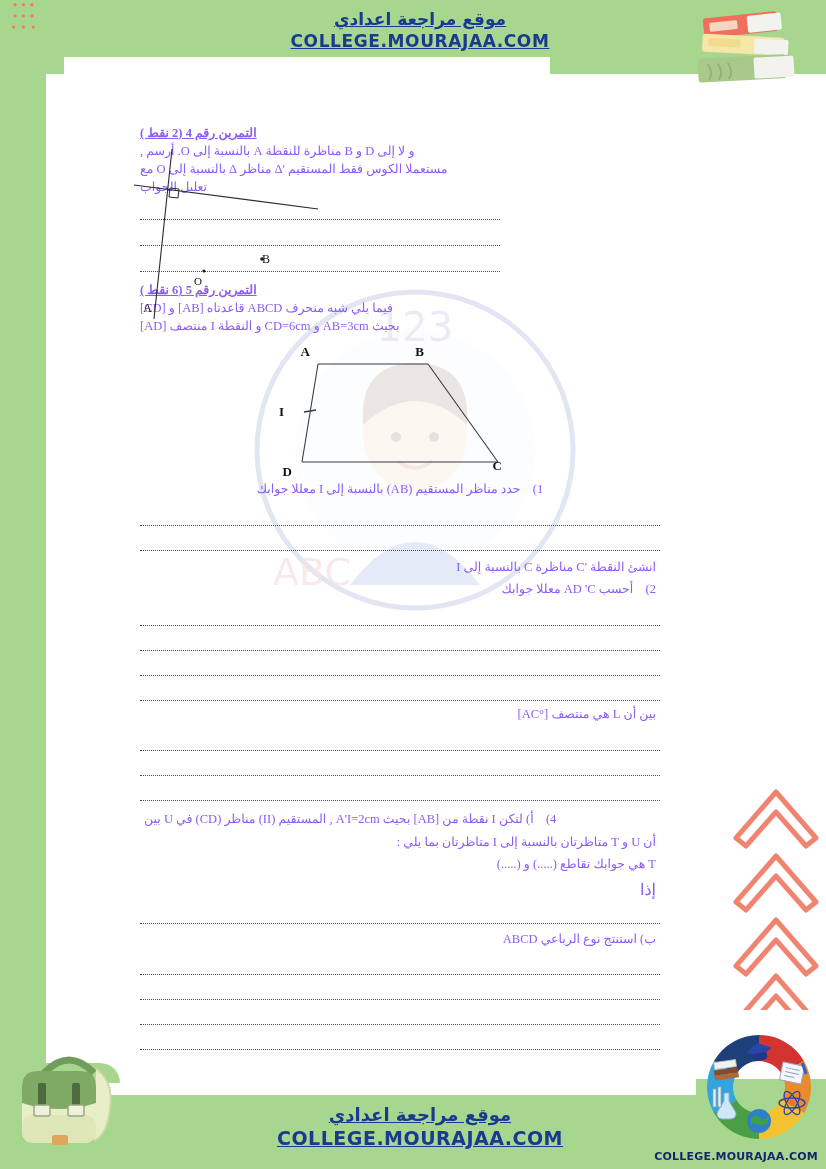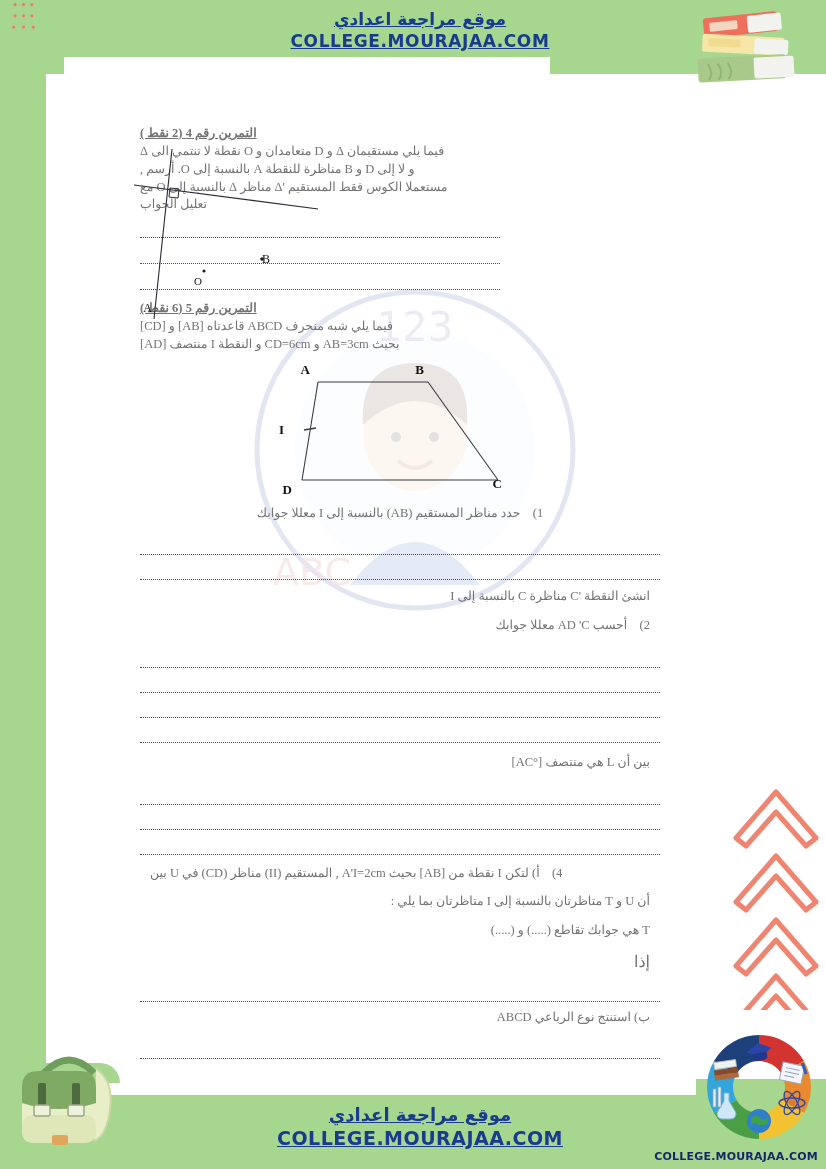--- a/index.html
+++ b/index.html
@@ -93,39 +93,39 @@
   }
 
   
   .chevrons{position:absolute;right:6px;top:760px;width:90px;height:250px;}
 
   
   .sheet{
     position:absolute;left:140px;top:125px;width:520px;height:890px;
     direction:rtl;
     font-family:"Liberation Serif", serif;
-    color:#737373;
+    color:#8b5cf6;
   }
   .ex-title{
     font-size:12.5px;font-weight:bold;text-align:left;
     text-decoration:underline;direction:rtl;
     margin:0 0 2px 0;
   }
   .body-txt{
     font-size:12.5px;line-height:1.42;text-align:justify;
     text-align-last:left;direction:rtl;margin:0;
   }
   .dots-line{
     height:17px;
     border-bottom:1.4px dotted #4a4a4a;
     margin:0;
   }
   .q-line{
     font-size:12.5px;line-height:1.5;direction:rtl;
-    text-align:center;margin:10px;
+    text-align:center;margin:4px;
   }
   .q-left{text-align:right;}
   .it{}
 </style>
 </head>
 <body>
 
 <div class="page">
 
   <div class="top-band"></div>
@@ -206,21 +206,20 @@
         <circle cx="130" cy="112" r="1.8" fill="#1b1b2a"></circle>
         <text x="138" y="116" font-size="12" font-family="Liberation Serif, serif" fill="#111">B</text>
 
         <circle cx="72" cy="124" r="1.6" fill="#1b1b2a"></circle>
         <text x="70" y="138" font-size="11" font-family="Liberation Serif, serif" fill="#111">O</text>
 
         <text x="20" y="165" font-size="12" font-family="Liberation Serif, serif" fill="#111">A</text>
       </svg>
 
       <div style="margin-right:160px;">
-        <div class="body-txt">فيما يلي مستقيمان Δ و D متعامدان و O نقطة لا تنتمي الى Δ</div>
         <div class="body-txt">و لا إلى D و B مناظرة للنقطة A بالنسبة إلى O. أرسم ,</div>
         <div class="body-txt">مستعملا الكوس فقط المستقيم 'Δ مناظر Δ بالنسبة إلى O مع</div>
         <div class="body-txt">تعليل الجواب</div>
 
         <div style="height:6px;"></div>
         <div class="dots-line"></div>
         <div style="height:8px;"></div>
         <div class="dots-line"></div>
         <div style="height:8px;"></div>
         <div class="dots-line"></div>

